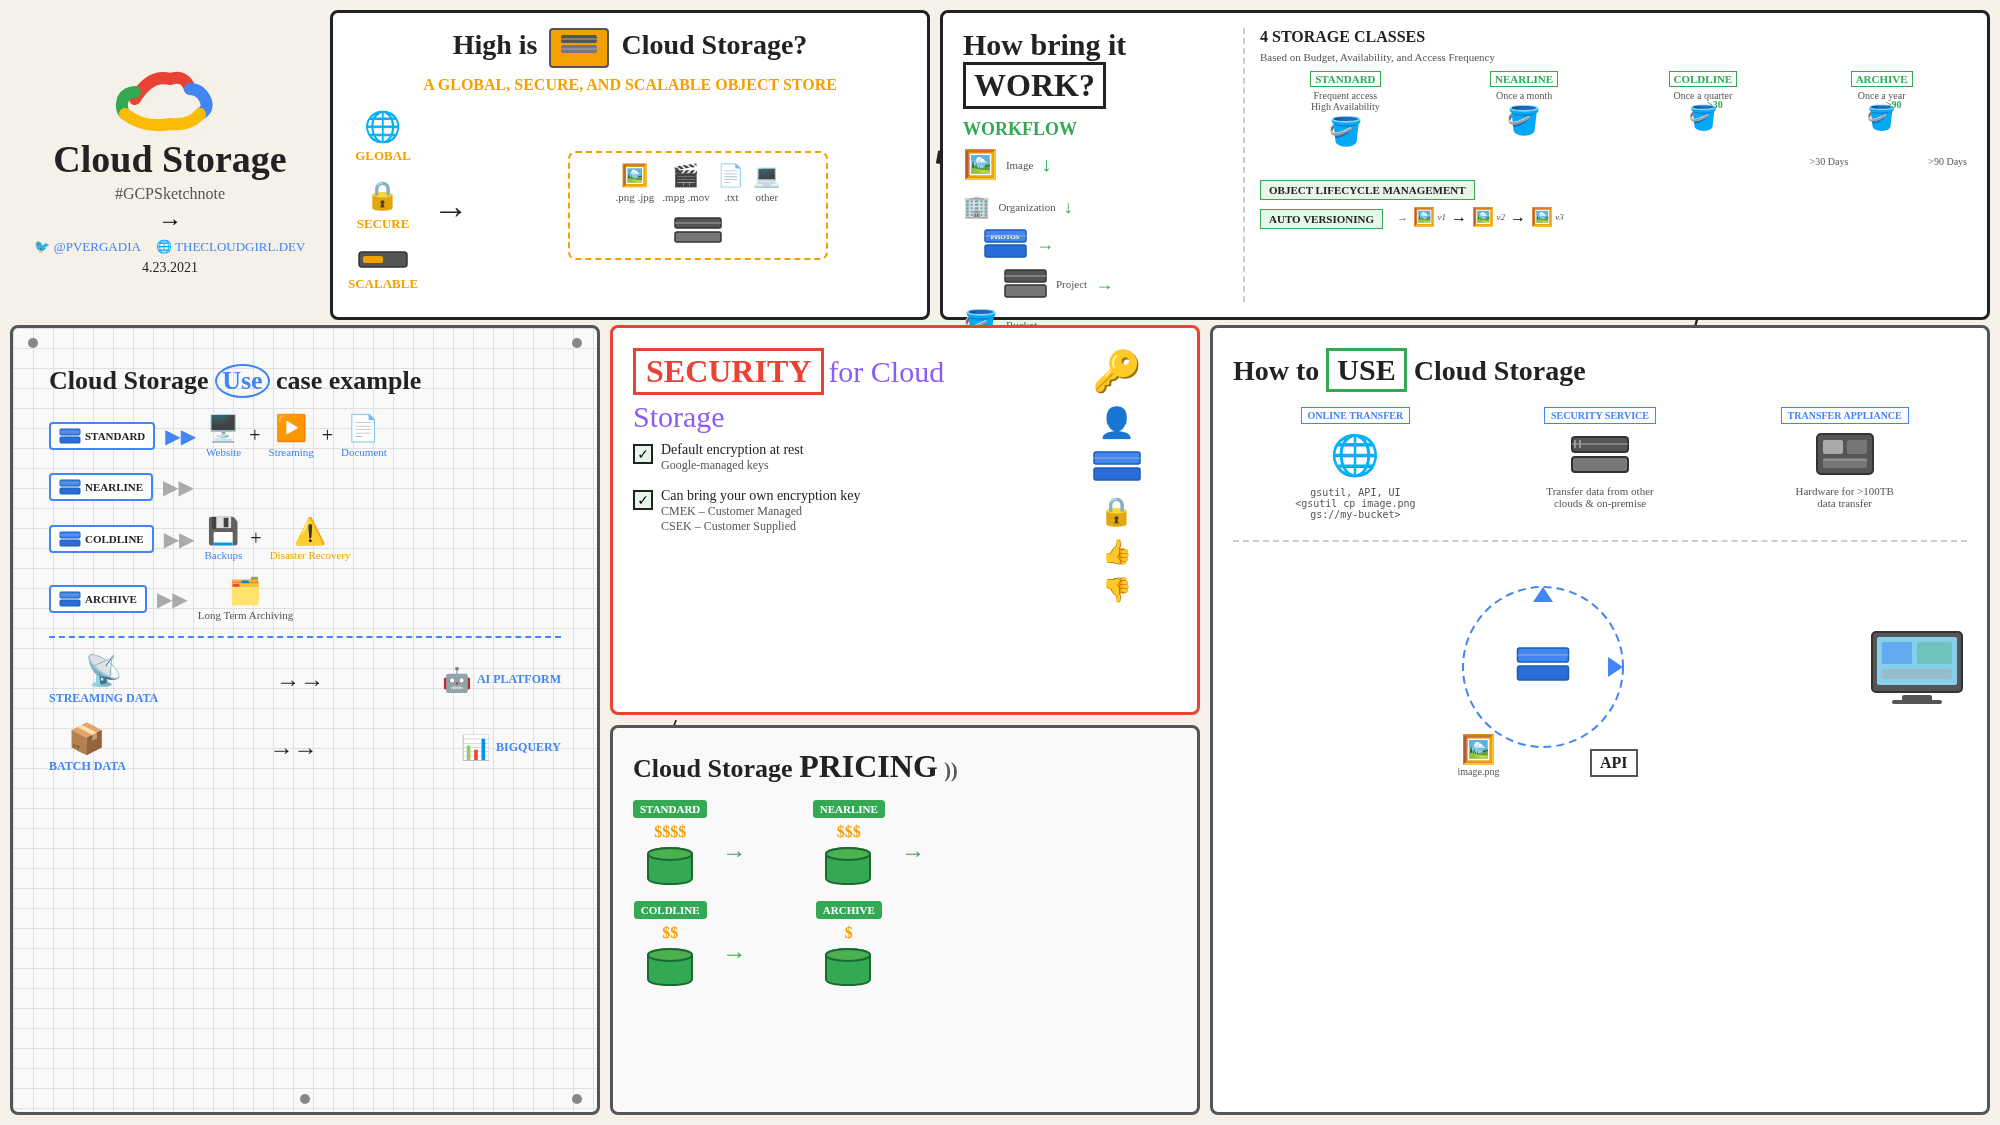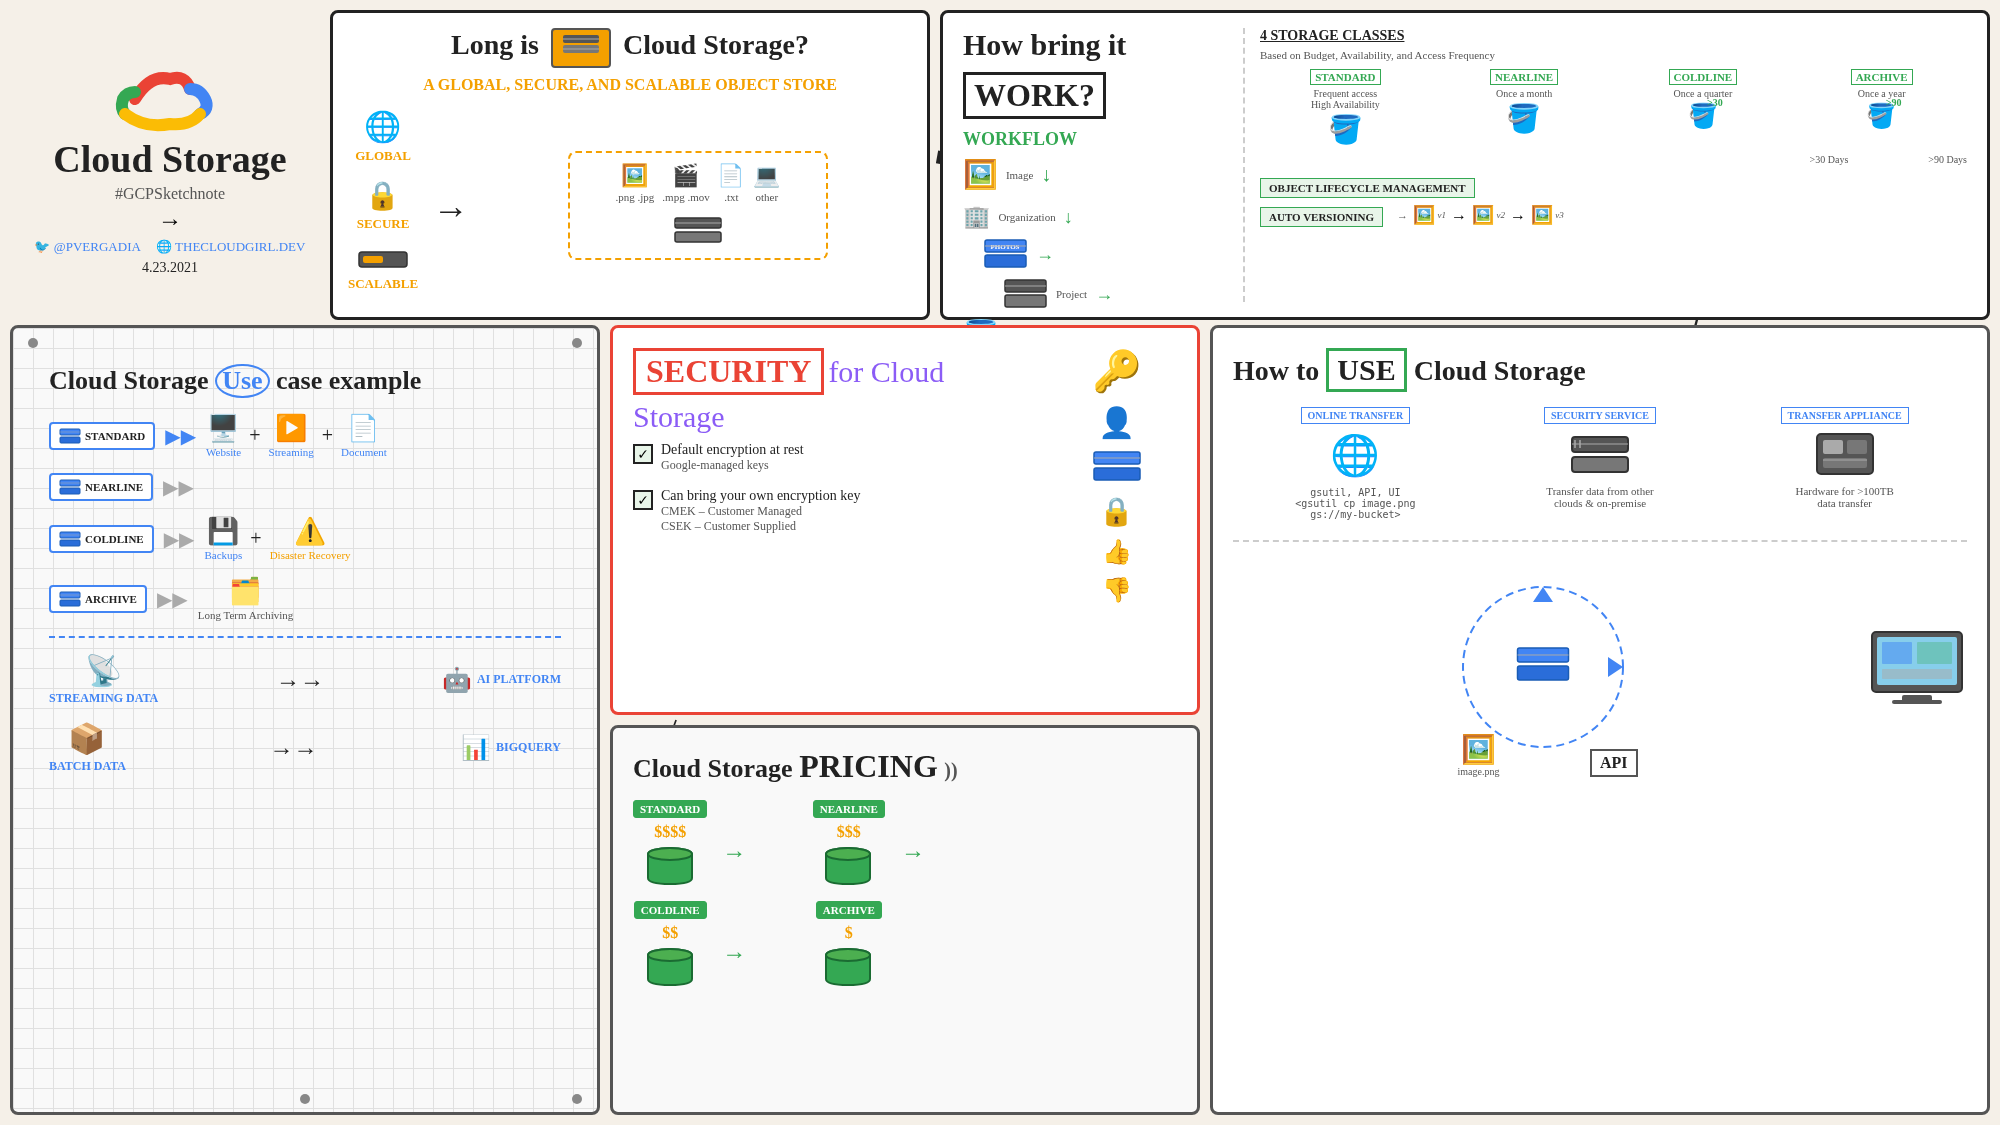--- a/index.html
+++ b/index.html
@@ -138,42 +138,40 @@
       font-weight: bold;
       color: #222;
       margin-bottom: 10px;
     }
 
     .work-bold {
       display: inline-block;
       border: 3px solid #222;
       padding: 2px 8px;
       font-size: 32px;
-      margin-top: 10px;
     }
 
     .workflow-title {
       font-size: 18px;
       font-weight: bold;
       color: #34a853;
       margin-bottom: 8px;
     }
 
     .storage-classes-right {
       flex: 1;
       border-left: 2px dashed #ccc;
       padding-left: 15px;
     }
 
     .storage-classes-title {
-      font-size: 14px;
+      font-size: 16px;
       font-weight: bold;
       color: #222;
       margin-bottom: 5px;
-      text-decoration: underline;
     }
 
     .storage-classes-subtitle {
       font-size: 11px;
       color: #555;
       margin-bottom: 8px;
     }
 
     .storage-classes-grid {
       display: grid;
@@ -604,21 +602,21 @@
       <div style="font-size:13px; color:#4285f4; display:flex; align-items:center; gap:3px;">
         <span>🌐</span>
         <span>THECLOUDGIRL.DEV</span>
       </div>
     </div>
     <div class="date-text" style="margin-top:5px;">4.23.2021</div>
   </div>
 
   <div class="what-is-section">
     <div class="what-is-title">
-      <span>Long is</span>
+      <span>High is</span>
       
       <span style="display:inline-block; background:#f4a000; border:2px solid #555; border-radius:4px; padding:2px 8px; margin:0 5px; vertical-align:middle;">
         <svg width="40" height="25" viewBox="0 0 40 25">
           <rect x="2" y="3" width="36" height="8" rx="2" fill="#555"></rect>
           <rect x="2" y="13" width="36" height="8" rx="2" fill="#777"></rect>
           <line x1="2" y1="7" x2="38" y2="7" stroke="#aaa" stroke-width="1"></line>
           <line x1="2" y1="17" x2="38" y2="17" stroke="#aaa" stroke-width="1"></line>
         </svg>
       </span>
       <span>Cloud Storage?</span>

